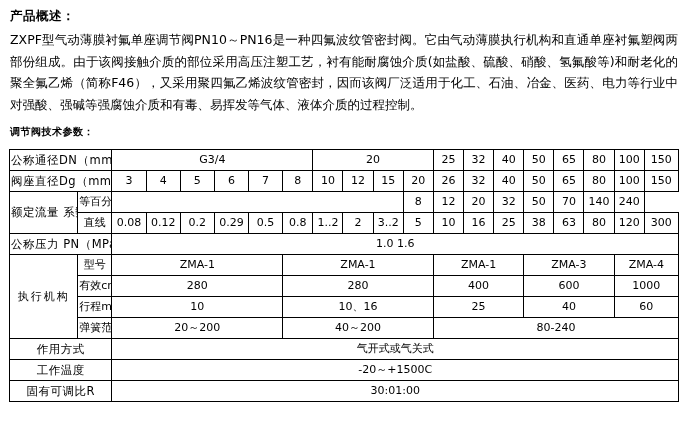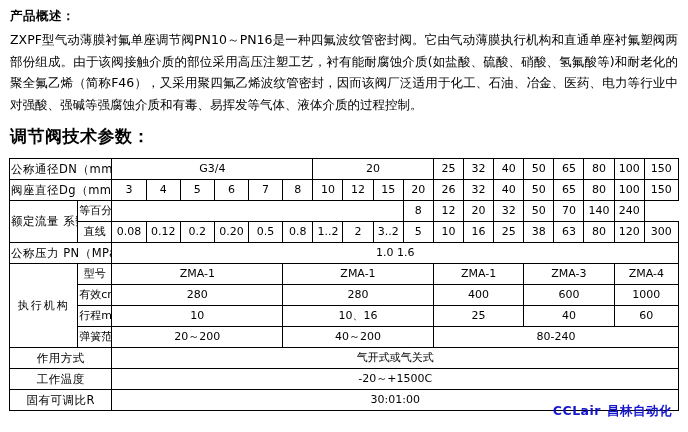--- a/index.html
+++ b/index.html
@@ -28,21 +28,21 @@
     margin: 2px 0 4px 2px;
     letter-spacing: 0.5px;
   }
   .intro {
     font-size: 12.5px;
     line-height: 1.72;
     text-align: justify;
     margin: 0 2px 10px 2px;
   }
   .sec-title2 {
-    font-size: 17px;
+    font-size: 10px;
     font-weight: bold;
     margin: 8px 0 10px 2px;
     letter-spacing: 0.5px;
   }
   table.spec {
     border-collapse: collapse;
     width: 670px;
     margin: 0 auto;
     table-layout: fixed;
     font-size: 11px;
@@ -160,21 +160,21 @@
       <td>70</td>
       <td>140</td>
       <td>240</td>
     </tr>
 
     <tr>
       <td>直线</td>
       <td>0.08</td>
       <td>0.12</td>
       <td>0.2</td>
-      <td>0.20</td>
+      <td>0.29</td>
       <td>0.5</td>
       <td>0.8</td>
       <td>1..2</td>
       <td>2</td>
       <td>3..2</td>
       <td>5</td>
       <td>10</td>
       <td>16</td>
       <td>25</td>
       <td>38</td>
@@ -234,17 +234,14 @@
       <td colspan="18">-20～+1500C</td>
     </tr>
 
     <tr>
       <td class="lbl" colspan="2">固有可调比R</td>
       <td colspan="18">30:01:00</td>
     </tr>
   </tbody>
     </table>
 
-  <div class="brand">
-    <span class="en">CCLair</span><span>昌林自动化</span>
-  </div>
 
 </div>
 
 </body></html>

